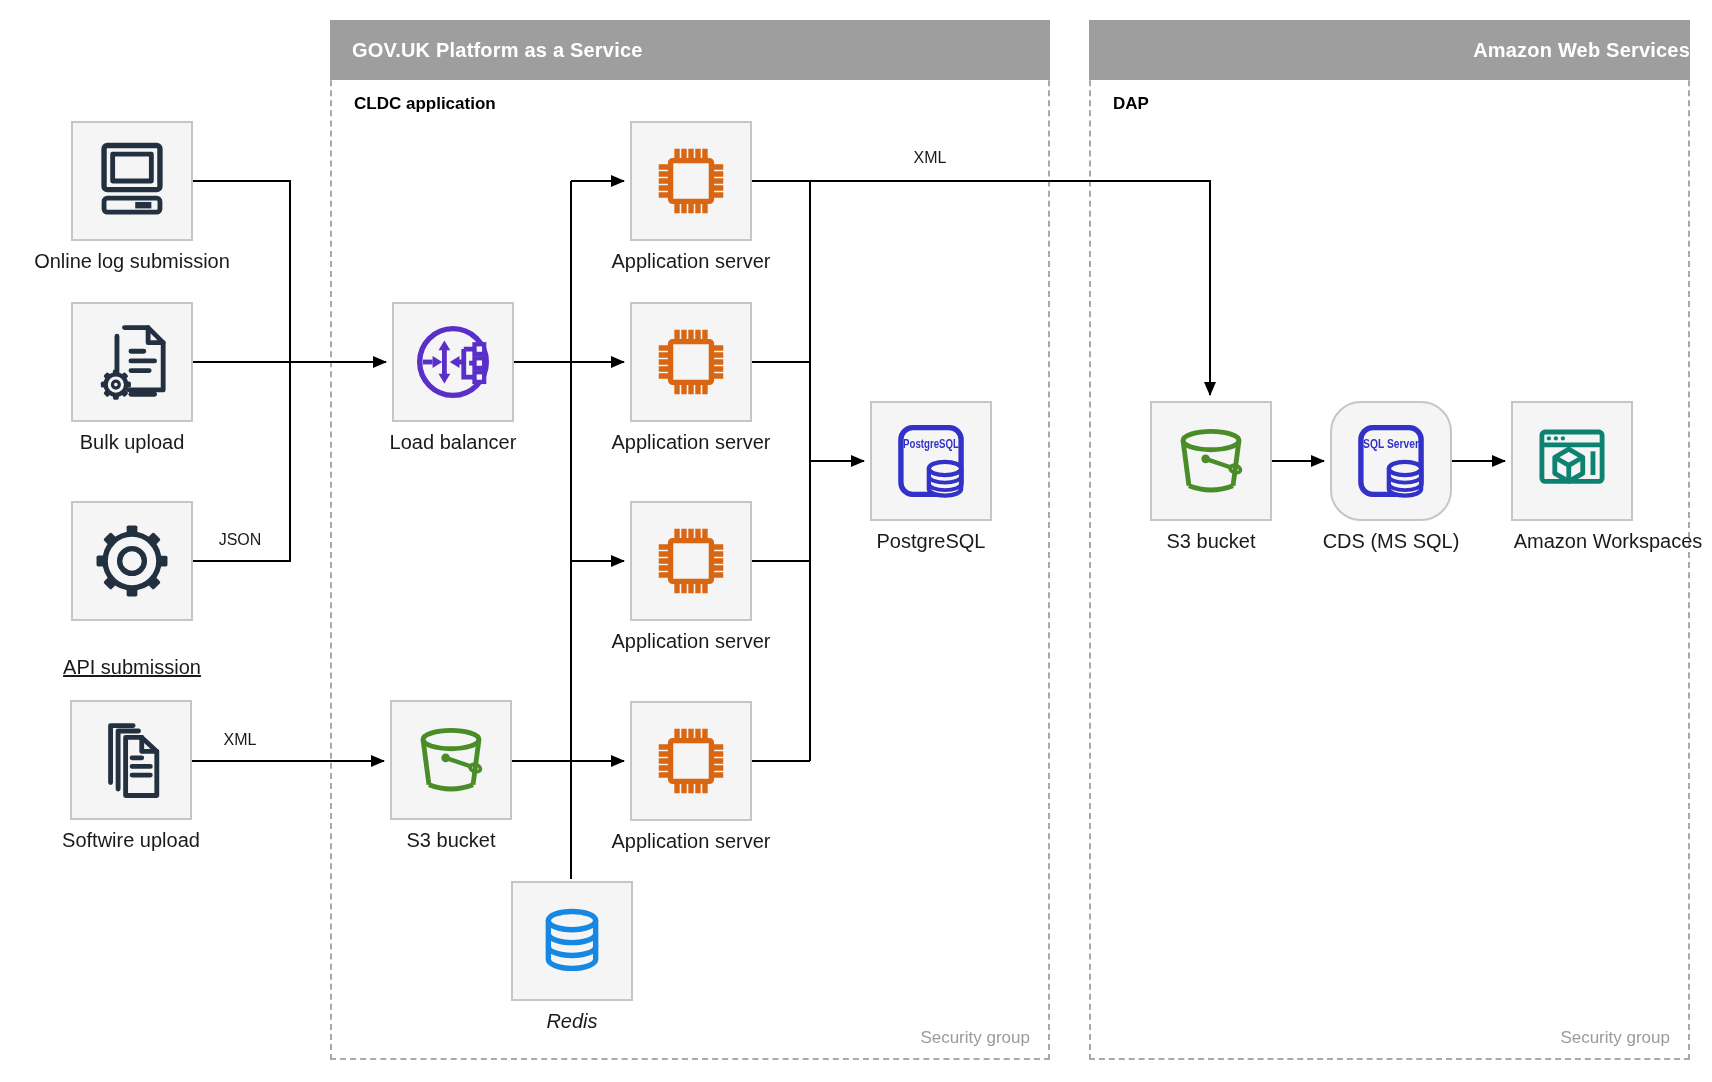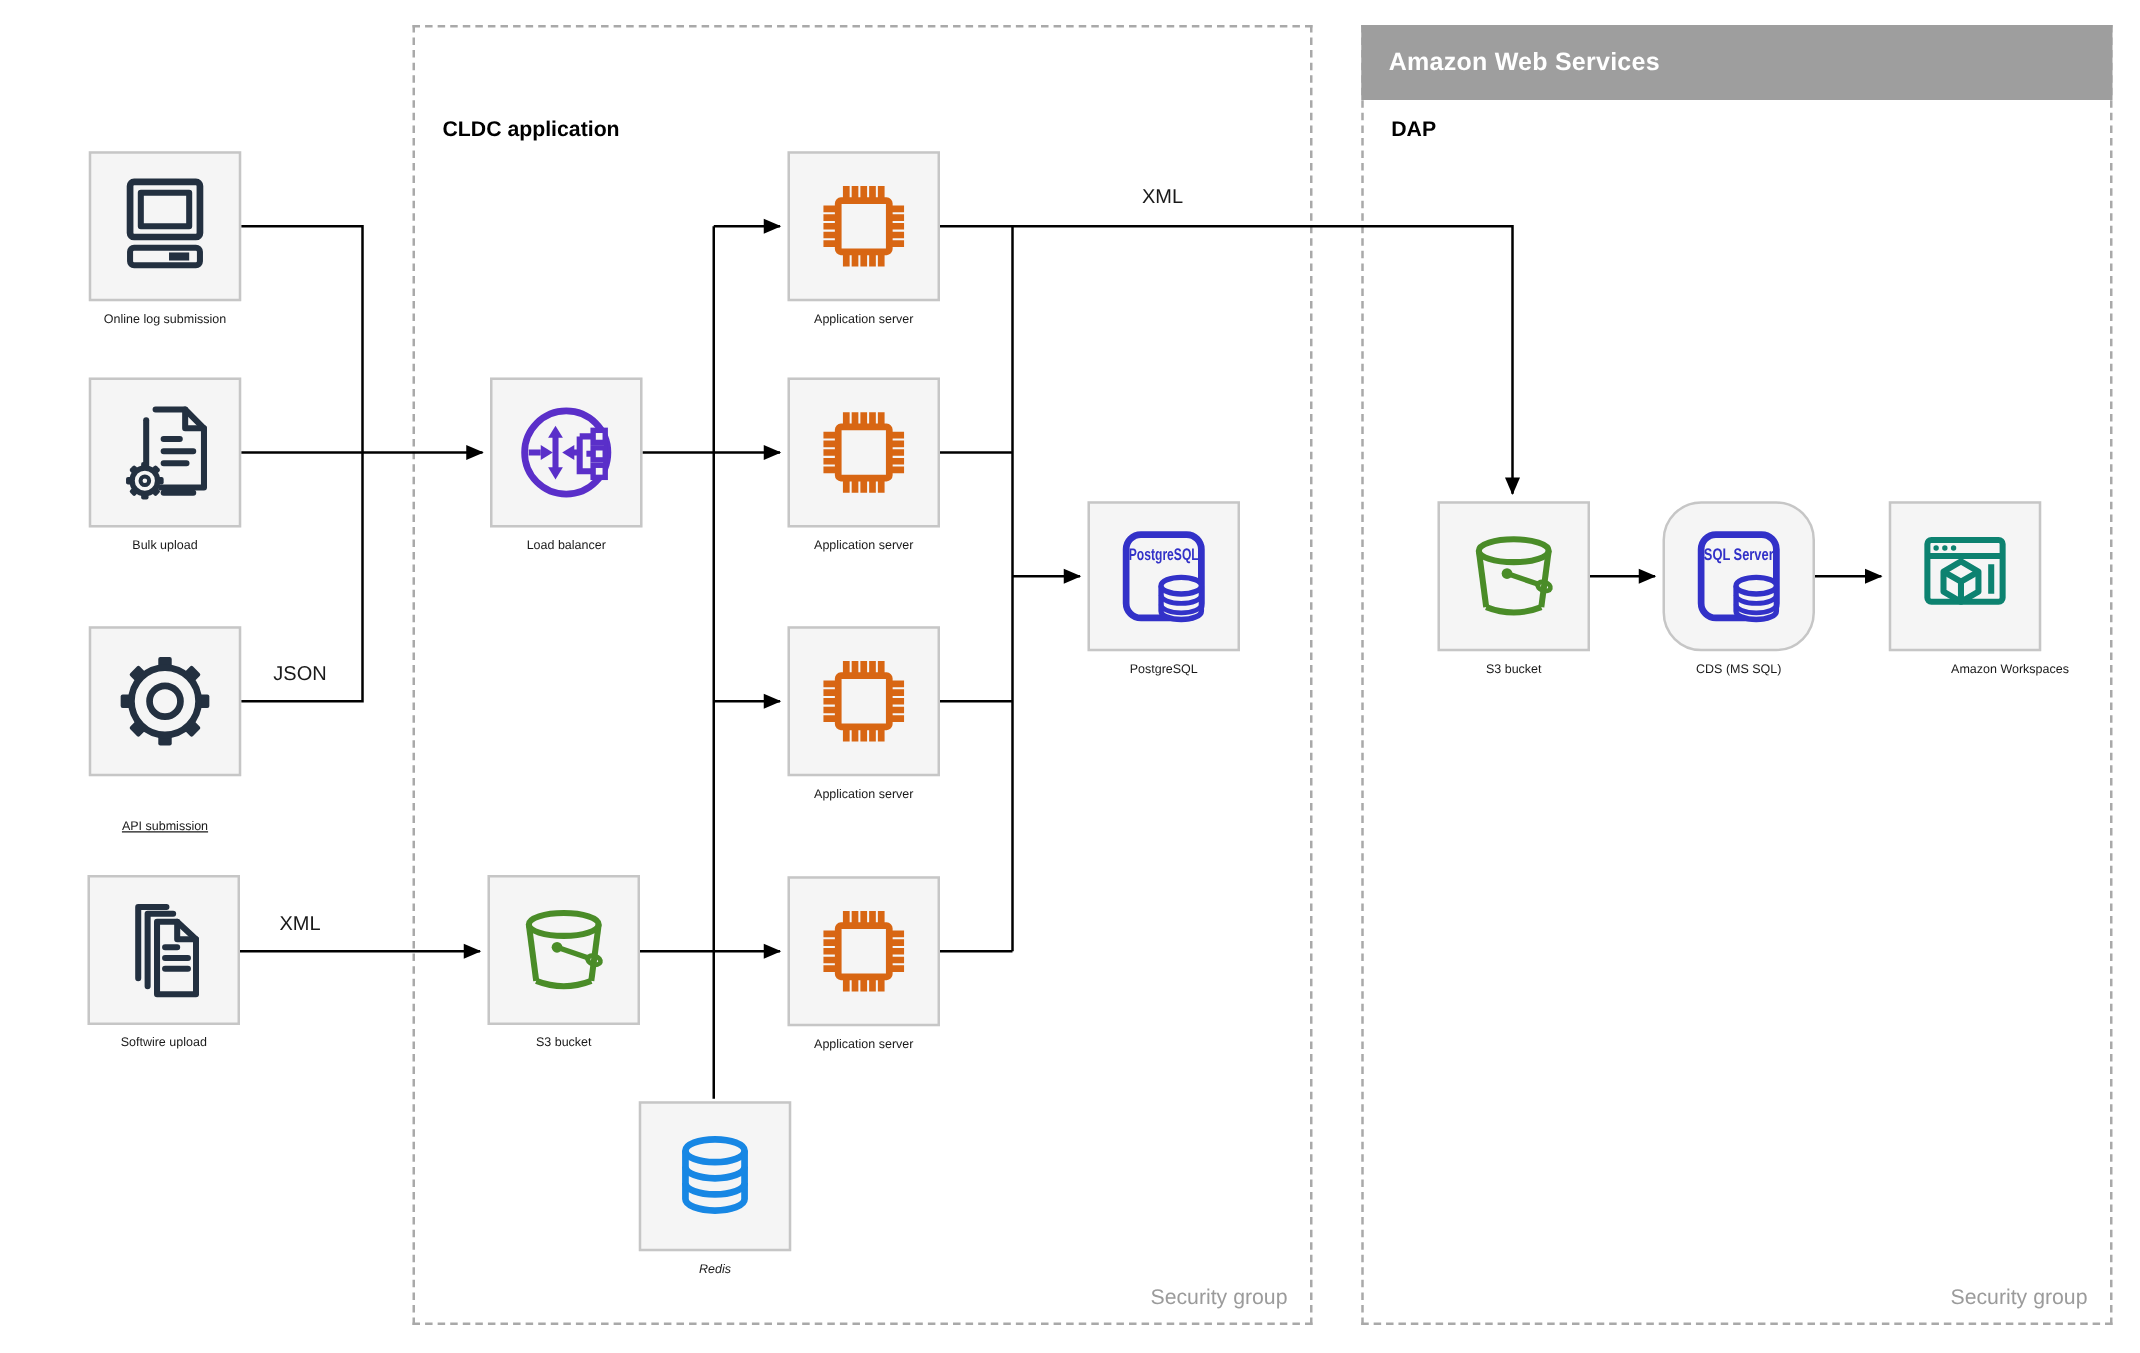--- a/index.html
+++ b/index.html
@@ -11,34 +11,37 @@
     color:#ffffff;font-size:20px;font-weight:bold;line-height:60px;padding-left:22px;letter-spacing:.2px;}
   .container-sublabel{position:absolute;top:72px;left:22px;font-size:17px;font-weight:bold;color:#000000;}
   .container-corner{position:absolute;right:18px;bottom:10px;font-size:17px;color:#9b9b9b;}
 
   #edges-layer{position:absolute;left:0;top:0;width:1712px;height:1082px;pointer-events:none;}
   #edges-layer path.edge{stroke:#000000;stroke-width:2;fill:none;}
 
   .node{position:absolute;width:122px;height:120px;background:#f5f5f5;border:2px solid #c6c6c6;
     box-sizing:border-box;display:flex;align-items:center;justify-content:center;}
   .node svg{width:86px;height:86px;display:block;}
-  .node-label{position:absolute;transform:translateX(-50%);white-space:nowrap;font-size:10px;color:#1a1a1a;}
+  .node-label{position:absolute;transform:translateX(-50%);white-space:nowrap;font-size:20px;color:#1a1a1a;}
   .edge-label{position:absolute;transform:translate(-50%,-50%);white-space:nowrap;font-size:16px;color:#1a1a1a;}
 </style>
 </head>
 <body>
 
 <div id="canvas">
 
   <div class="container" style="left: 330px; top: 20px; width: 720px; height: 1040px;">
+    <div class="container-header">
+      <span>GOV.UK Platform as a Service</span>
+    </div>
     <div class="container-sublabel">CLDC application</div>
     <div class="container-corner">Security group</div>
   </div>
 
-  <div class="container" style="left: 1089px; top: 20px; width: 601px; height: 1040px;">
+  <div class="container" style="left: 1089px; top: 20px; width: 601px; height: 1040px; text-align: right;">
     <div class="container-header">
       <span>Amazon Web Services</span>
     </div>
     <div class="container-sublabel">DAP</div>
     <div class="container-corner">Security group</div>
   </div>
 
   <svg id="edges-layer" xmlns="http://www.w3.org/2000/svg">
     <defs>
       <marker id="arrow" markerUnits="userSpaceOnUse" markerWidth="16" markerHeight="14" refX="14" refY="7" orient="auto">

